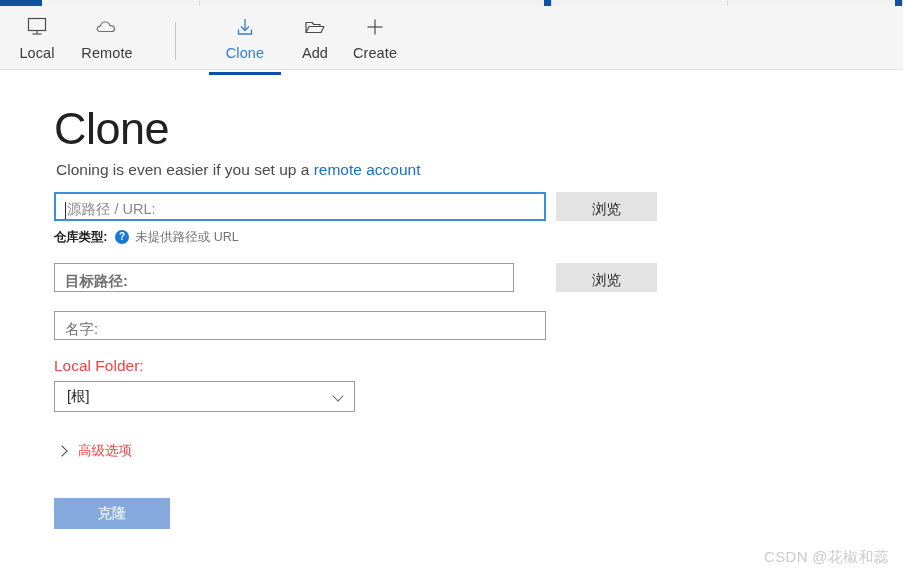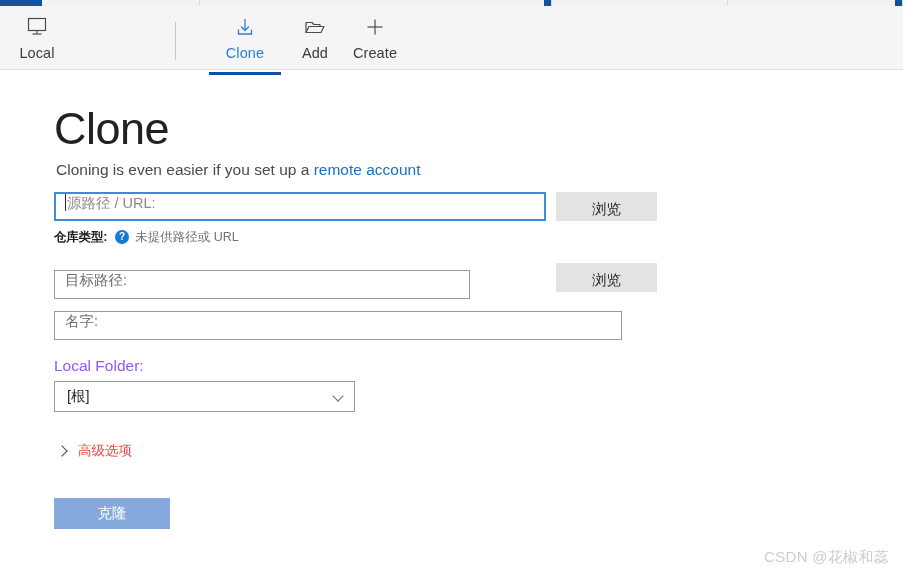--- a/index.html
+++ b/index.html
@@ -118,21 +118,21 @@
   }
 
   
   .field {
     position: absolute;
     height: 29px;
     box-sizing: border-box;
     background: #ffffff;
     border: 1px solid #9b9b9b;
     display: flex;
-    align-items: flex-start;
+    align-items: flex-end;
     padding-left: 10px;
     font-size: 14.5px;
     color: #8a8a8a;
   }
   .field.focused {
     border: 2px solid #3a8ddd;
     padding-left: 9px;
   }
   .caret {
     width: 1px;
@@ -180,21 +180,21 @@
     margin: 0 6px 0 8px;
     line-height: 1;
   }
   .repo-type .rt-msg { color: #707070; }
 
   .section-label {
     position: absolute;
     left: 54px;
     top: 286px;
     font-size: 15.5px;
-    color: #8b5cf6;
+    color: #ef4444;
     line-height: 20px;
   }
 
   .select-box {
     position: absolute;
     left: 54px;
     top: 311px;
     width: 301px;
     height: 31px;
     box-sizing: border-box;
@@ -295,20 +295,28 @@
     <div class="tb-icon">
       <svg width="24" height="22" viewBox="0 0 24 22">
         <rect x="3.5" y="2.5" width="17" height="12" fill="none" stroke="#4a4a4a" stroke-width="1.2"></rect>
         <line x1="12" y1="14.5" x2="12" y2="17.5" stroke="#4a4a4a" stroke-width="1.2"></line>
         <line x1="7.5" y1="18" x2="16.5" y2="18" stroke="#4a4a4a" stroke-width="1.2"></line>
       </svg>
     </div>
     <div class="tb-label">Local</div>
   </div>
 
+  <div class="tb-item" style="left:70px">
+    <div class="tb-icon">
+      <svg width="26" height="20" viewBox="0 0 26 20">
+        <path d="M6.5 14.5 C3.8 14.5 2.6 12.6 3.3 10.9 C3.9 9.4 5.6 9.0 6.6 9.2 C6.9 6.4 9.2 4.8 11.6 5.0 C14.0 5.2 15.6 6.9 16.0 8.6 C18.6 8.2 20.6 9.8 20.6 11.7 C20.6 13.5 19.2 14.5 17.6 14.5 Z" fill="none" stroke="#707070" stroke-width="1.2" stroke-linejoin="round"></path>
+      </svg>
+    </div>
+    <div class="tb-label">Remote</div>
+  </div>
 
   <div class="tb-divider"></div>
 
   <div class="tb-item active" style="left:208px">
     <div class="tb-icon">
       <svg width="22" height="22" viewBox="0 0 22 22">
         <line x1="11" y1="3" x2="11" y2="14" stroke="#2f7fd1" stroke-width="1.3"></line>
         <polyline points="7,10.5 11,14.5 15,10.5" fill="none" stroke="#2f7fd1" stroke-width="1.3"></polyline>
         <polyline points="4.5,13.5 4.5,18 17.5,18 17.5,13.5" fill="none" stroke="#2f7fd1" stroke-width="1.3"></polyline>
       </svg>
@@ -350,26 +358,26 @@
     <span>源路径 / URL:</span>
   </div>
   <button class="browse-btn" style="left:556px; top:122px;">浏览</button>
 
   <div class="repo-type">
     <span class="rt-label">仓库类型:</span>
     <span class="help-icon">?</span>
     <span class="rt-msg">未提供路径或 URL</span>
   </div>
 
-  <div class="field" style="left:54px; top:200px; width:416px;">
+  <div class="field" style="left:54px; top:193px; width:460px;font-weight:bold;">
     <span class="ph-dark">目标路径:</span>
   </div>
   <button class="browse-btn" style="left:556px; top:193px;">浏览</button>
 
-  <div class="field" style="left:54px; top:241px; width:568px;">
+  <div class="field" style="left:54px; top:241px; width:492px;">
     <span class="ph-dark">名字:</span>
   </div>
 
   <div class="section-label">Local Folder:</div>
   <div class="select-box">
     <span class="sel-value">[根]</span>
     <span class="chev-down"></span>
   </div>
 
   <div class="advanced">

